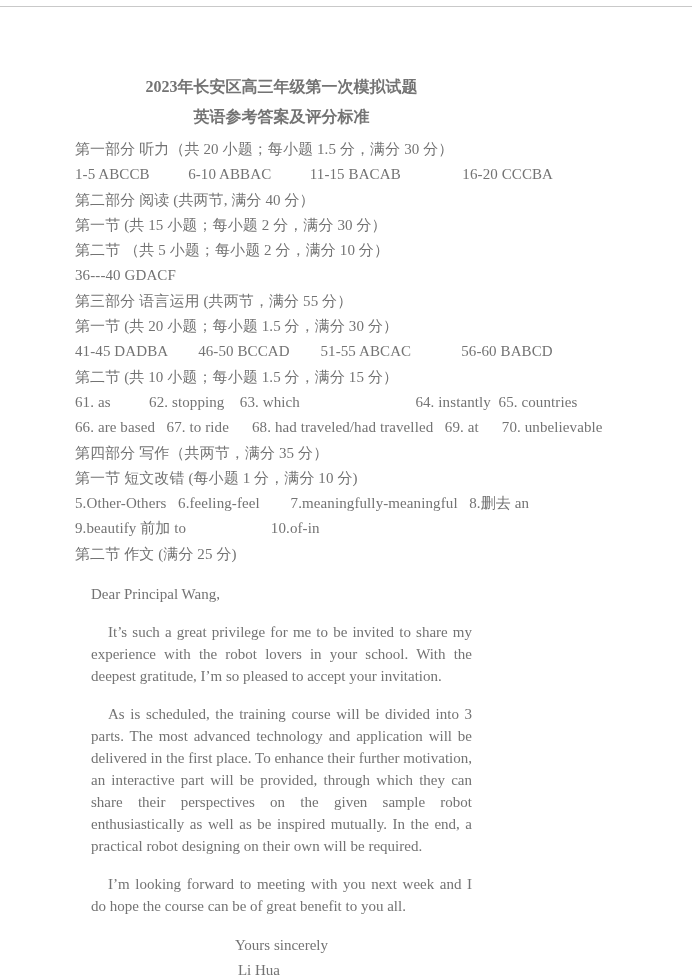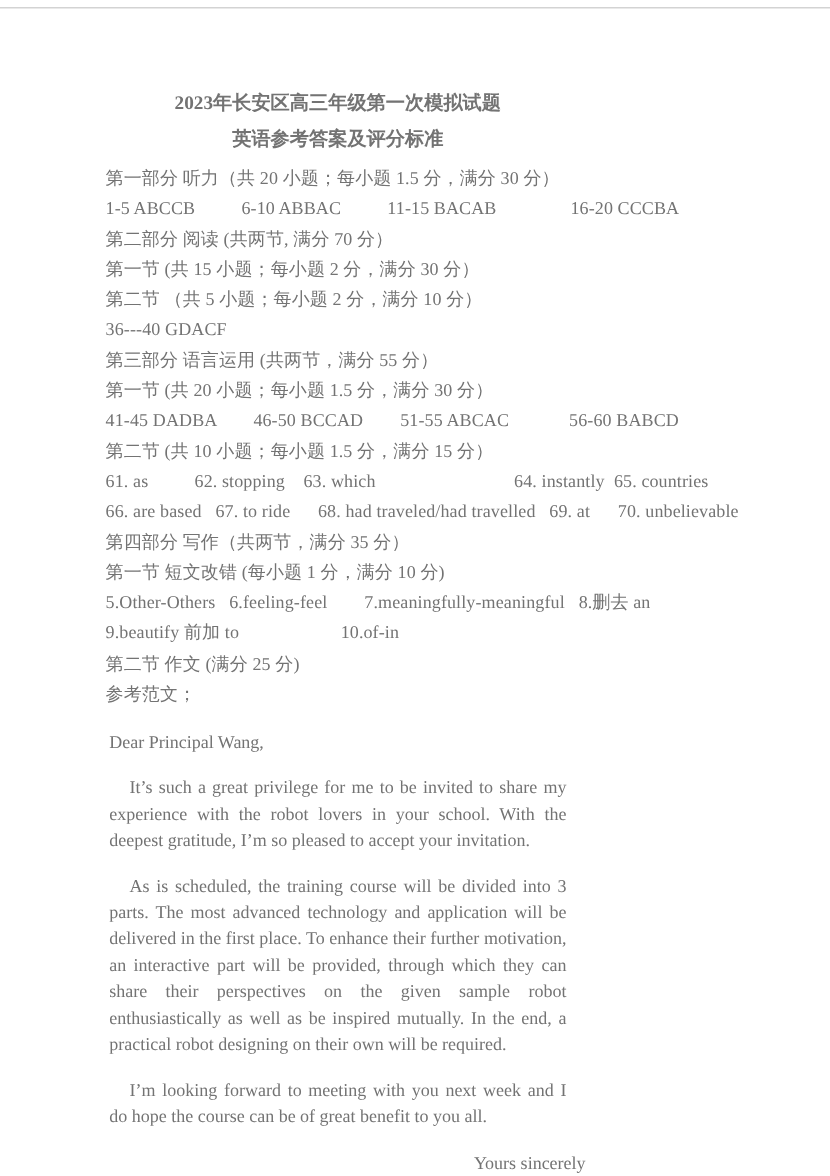--- a/index.html
+++ b/index.html
@@ -33,72 +33,70 @@
     line-height: 24px;
     margin: 0 0 6px 0;
   }
   .answers {
     margin-top: 8px;
   }
   .line {
     white-space: pre;
     line-height: 25.3px;
     letter-spacing: 0.1px;
-    margin-left: 13px;
   }
   .essay {
     margin-top: 4px;
   }
   .salutation {
     margin: 16px;
     line-height: 22px;
   }
   .para {
     margin: 16px;
     line-height: 22px;
     text-align: justify;
     text-indent: 17px;
   }
   .sign {
     margin: 0;
     line-height: 25px;
-    text-align: right;
+    text-align: center;
   }
   .sign-name {
     padding-right: 45px;
   }
 </style>
 </head>
 <body>
 
 <div class="sheet">
   <div class="page">
 
     <p class="title">2023年长安区高三年级第一次模拟试题</p>
     <p class="title">英语参考答案及评分标准</p>
 
     <div class="answers">
       <div class="line">第一部分 听力（共 20 小题；每小题 1.5 分，满分 30 分）</div>
       <div class="line">1-5 ABCCB          6-10 ABBAC          11-15 BACAB                16-20 CCCBA</div>
-      <div class="line">第二部分 阅读 (共两节, 满分 70 分）</div>
+      <div class="line">第二部分 阅读 (共两节, 满分 40 分）</div>
       <div class="line">第一节 (共 15 小题；每小题 2 分，满分 30 分）</div>
       <div class="line">第二节 （共 5 小题；每小题 2 分，满分 10 分）</div>
       <div class="line">36---40 GDACF</div>
       <div class="line">第三部分 语言运用 (共两节，满分 55 分）</div>
       <div class="line">第一节 (共 20 小题；每小题 1.5 分，满分 30 分）</div>
       <div class="line">41-45 DADBA        46-50 BCCAD        51-55 ABCAC             56-60 BABCD</div>
       <div class="line">第二节 (共 10 小题；每小题 1.5 分，满分 15 分）</div>
       <div class="line">61. as          62. stopping    63. which                              64. instantly  65. countries</div>
       <div class="line">66. are based   67. to ride      68. had traveled/had travelled   69. at      70. unbelievable</div>
       <div class="line">第四部分 写作（共两节，满分 35 分）</div>
       <div class="line">第一节 短文改错 (每小题 1 分，满分 10 分)</div>
       <div class="line">5.Other-Others   6.feeling-feel        7.meaningfully-meaningful   8.删去 an</div>
       <div class="line">9.beautify 前加 to                      10.of-in</div>
       <div class="line">第二节 作文 (满分 25 分)</div>
-      <div class="line">参考范文；</div>
     </div>
 
     <div class="essay">
       <p class="salutation">Dear Principal Wang,</p>
       <p class="para">It’s such a great privilege for me to be invited to share my experience with the robot lovers in your school. With the deepest gratitude, I’m so pleased to accept your invitation.</p>
       <p class="para">As is scheduled, the training course will be divided into 3 parts. The most advanced technology and application will be delivered in the first place. To enhance their further motivation, an interactive part will be provided, through which they can share their perspectives on the given sample robot enthusiastically as well as be inspired mutually. In the end, a practical robot designing on their own will be required.</p>
       <p class="para">I’m looking forward to meeting with you next week and I do hope the course can be of great benefit to you all.</p>
       <p class="sign">Yours sincerely</p>
       <p class="sign sign-name">Li Hua</p>
     </div>

